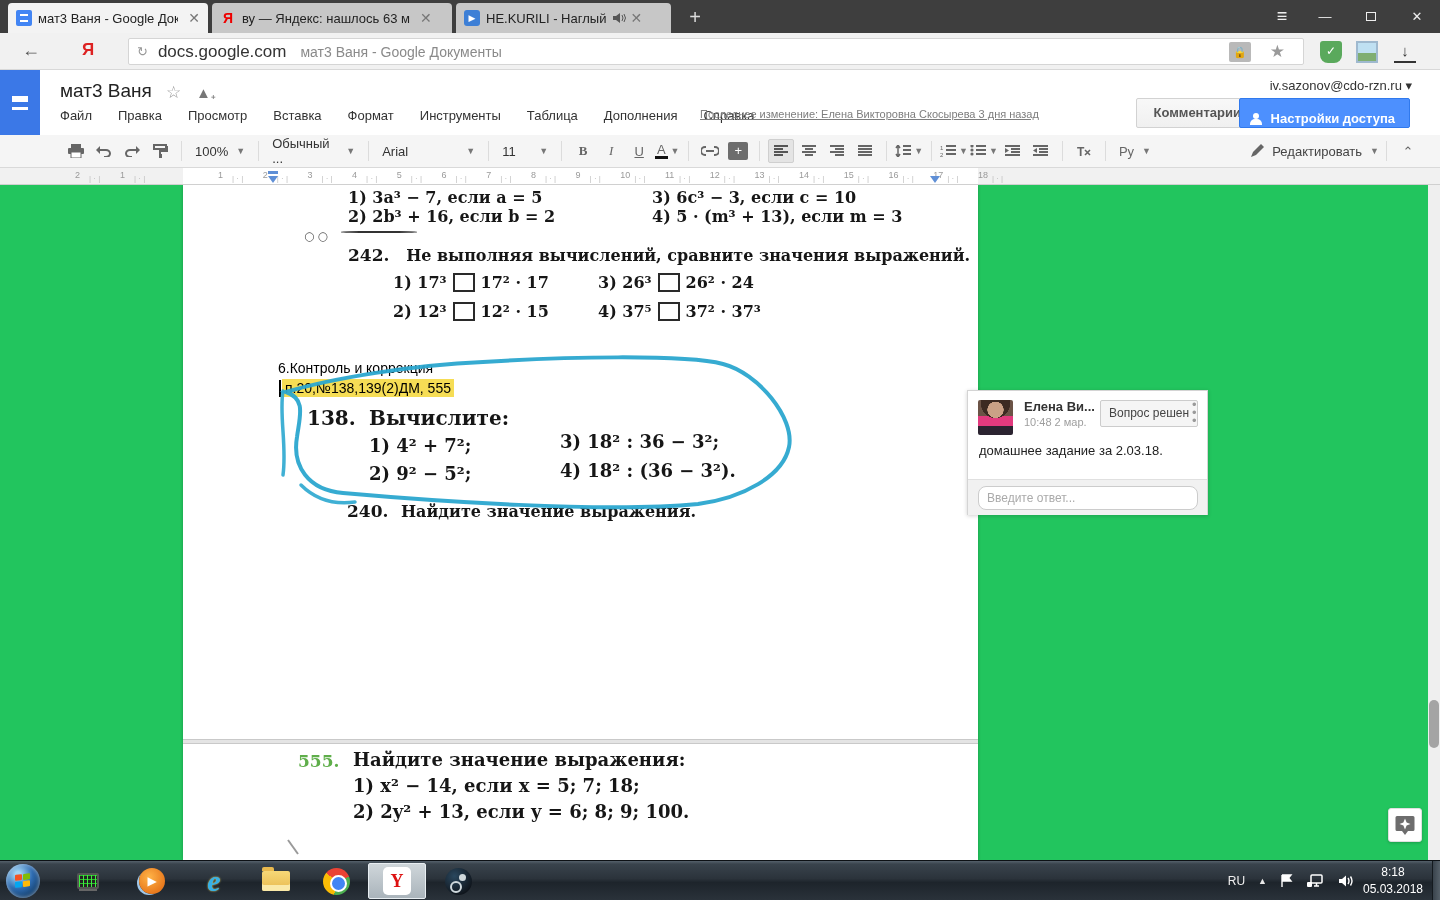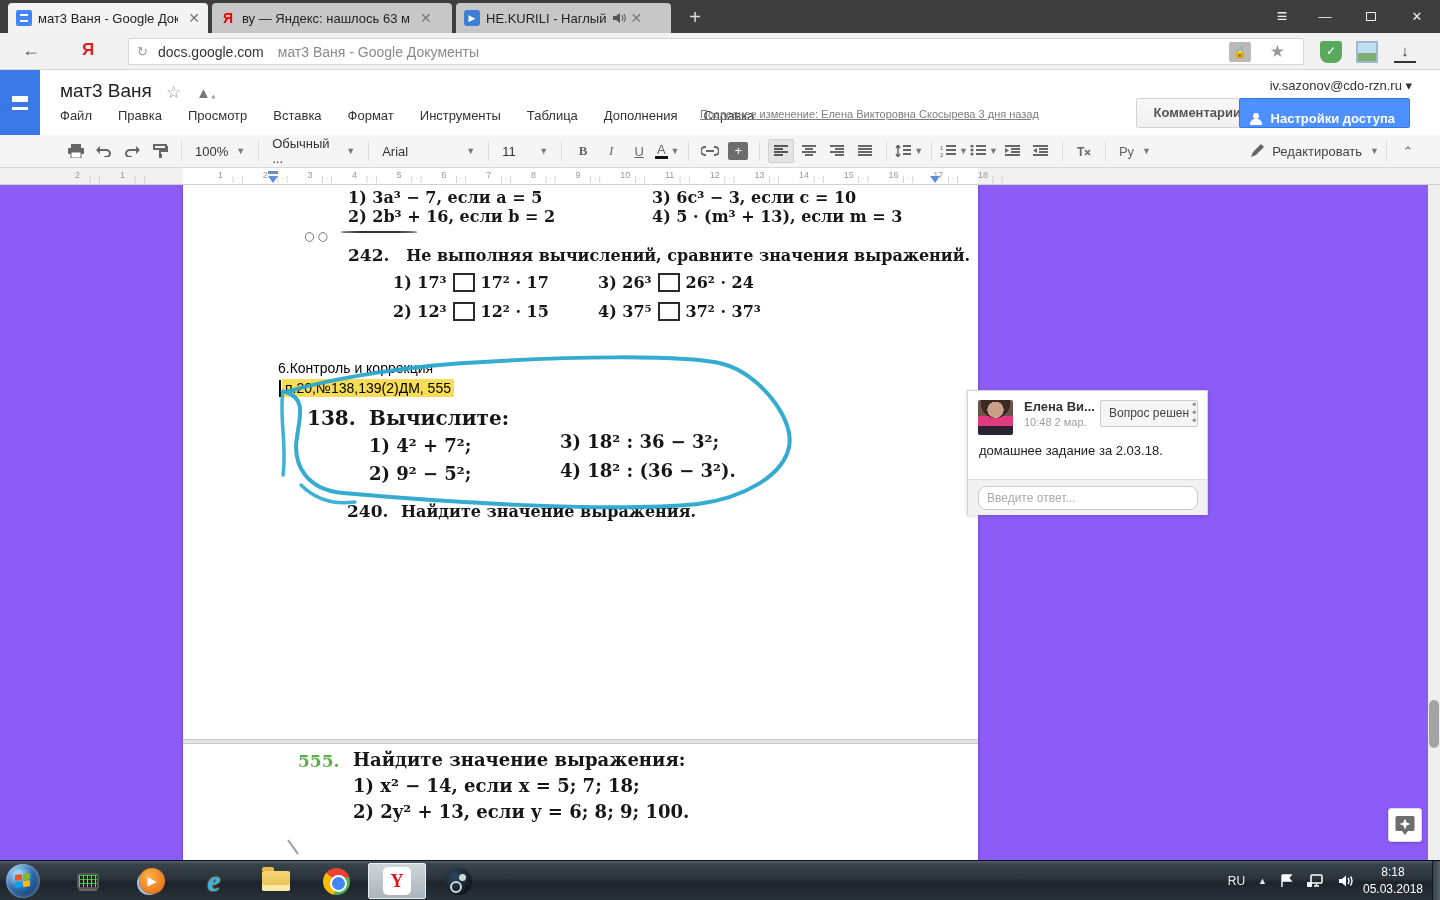--- a/index.html
+++ b/index.html
@@ -25,21 +25,21 @@
   .winbtn { width:46px; height:33px; color:#eee; display:flex; align-items:center; justify-content:center; font-size:13px; }
   .menu-burger { color:#eee; font-size:18px; width:40px; text-align:center; line-height:33px; }
   .maxbox { width:10px; height:9px; border:1px solid #eee; }
 
   
   #addrbar { left:0; top:33px; width:1440px; height:37px; background:#f1f1f1; border-bottom:1px solid #d8d8d8; }
   .backarrow { left:22px; top:7px; font-size:18px; color:#555; }
   .ya-logo { left:82px; top:7px; font-size:17px; color:#d22; font-weight:bold; }
   #urlfield { left:128px; top:5px; width:1176px; height:27px; background:#fff; border:1px solid #d5d5d5; border-radius:2px; display:flex; align-items:center; padding:0 8px; }
   .reload { color:#999; font-size:13px; margin-right:10px; }
-  .host { font-size:14px; color:#333; }
+  .host { font-size:17px; color:#333; }
   .urltitle { font-size:14px; color:#8a8a8a; margin-left:14px; }
   .lockbox { position:absolute; right:52px; top:3px; width:22px; height:20px; background:#b9b9b9; border-radius:2px; color:#fff; font-size:11px; text-align:center; line-height:20px; }
   .starbm { position:absolute; right:18px; top:2px; color:#9a9a9a; font-size:17px; }
   .ext { top:8px; width:22px; height:22px; }
   .shield { background:#5aa95c; border-radius:3px 3px 8px 8px; color:#fff; font-size:12px; text-align:center; line-height:20px; }
   .picicon { border:2px solid #9fb9cf; background:linear-gradient(180deg,#bfe0f2 55%,#7fae72 55%); }
   .dlicon { color:#333; font-size:15px; text-align:center; line-height:20px; border-bottom:2px solid #333; }
 
   
   #docshead { left:0; top:70px; width:1440px; height:65px; background:#fff; }
@@ -75,21 +75,21 @@
 
   
   #ruler { left:0; top:168px; width:1440px; height:17px; background:#f1f1f1; border-bottom:1px solid #d0d0d0; }
   #ruler-page { left:183px; top:0; width:795px; height:16px; background:#fff; }
   .rnum { position:absolute; top:2px; font-size:9px; color:#9a9a9a; }
   .rtick { position:absolute; top:6px; font-size:8px; color:#c0c0c0; }
   .indent-marker { position:absolute; width:0; height:0; border-left:5px solid transparent; border-right:5px solid transparent; border-top:7px solid #5f8fd6; top:8px; }
   .indent-bar { position:absolute; width:10px; height:3px; background:#5f8fd6; top:3px; }
 
   
-  #docarea { left:0; top:185px; width:1440px; height:675px; background:#8b5cf6; overflow:hidden; }
+  #docarea { left:0; top:185px; width:1440px; height:675px; background:#22c55e; overflow:hidden; }
   #page { position:absolute; left:183px; top:0; width:795px; height:675px; background:#fff; box-shadow:0 0 3px rgba(0,0,0,.25); }
   .pagebreak { position:absolute; left:0; top:554px; width:795px; height:5px; background:#e4e4e4; border-top:1px solid #c9c9c9; border-bottom:1px solid #c9c9c9; }
   .scan { font-family:"DejaVu Serif","Liberation Serif",serif; font-weight:bold; color:#161616; }
   .ui-sans { font-family:"Liberation Sans",sans-serif; color:#000; }
   .cmp-box { display:inline-block; width:22px; height:19px; border:2px solid #2a2a2a; vertical-align:-4px; margin:0 6px; }
   .hl { background:#f6dd55; padding:1px 3px; font-size:14px; }
   .cursorbar { position:absolute; width:2px; height:17px; background:#000; }
   .exnum-green { color:#5fae4a; }
   #gridpaper { position:absolute; left:164px; top:348px; width:380px; height:198px; border:1px solid #9a9a9a;
      background-image:

